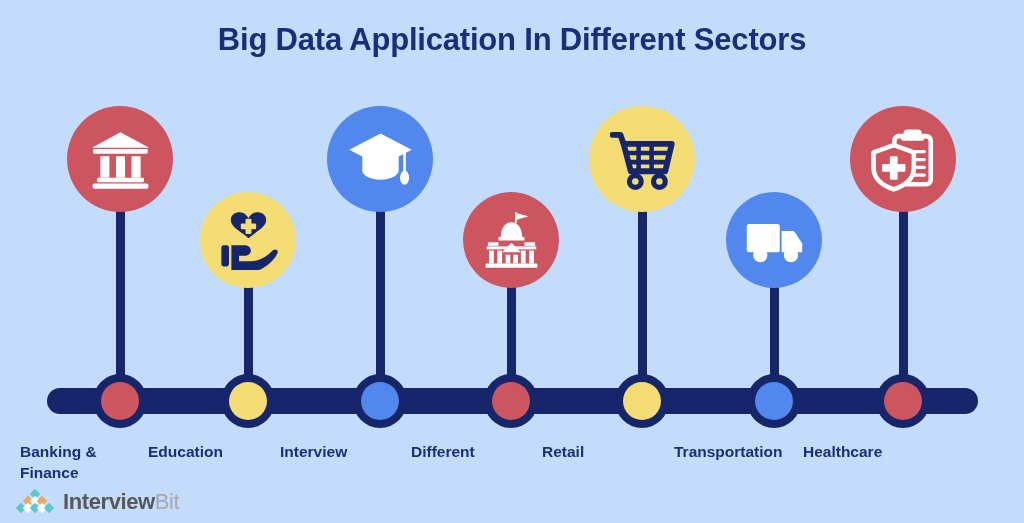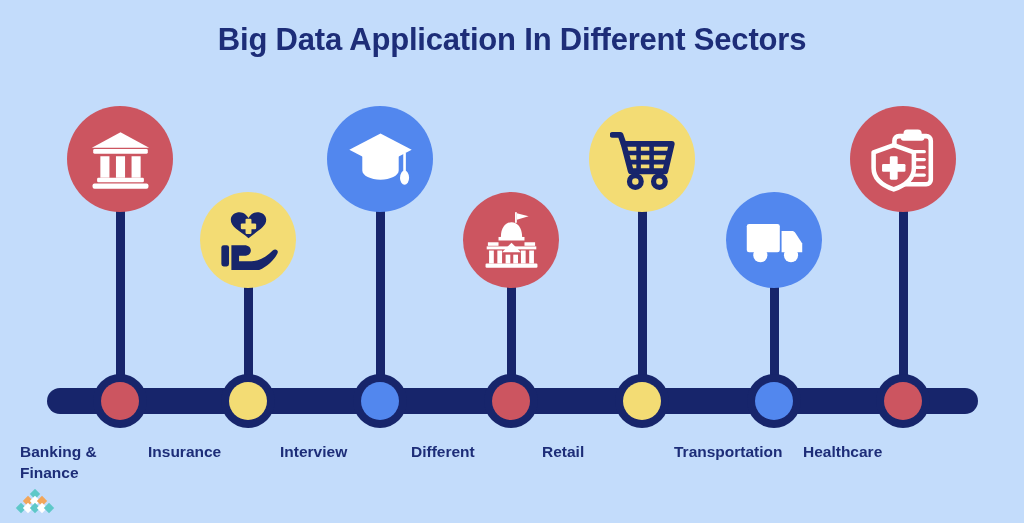--- a/index.html
+++ b/index.html
@@ -166,21 +166,21 @@
         <rect x="45" y="13" width="10" height="26" rx="2" fill="#f3dc74"></rect>
         <rect x="37" y="21" width="26" height="10" rx="2" fill="#f3dc74"></rect>
         <rect x="4" y="58" width="13" height="36" rx="4" fill="#17256b"></rect>
         <path d="M21 58 h22 c7 0 11 4 11 9 c0 5 -4 9 -11 9 h-9 v9 h21
                  c12 0 24 -6 36 -18 c4 -4 11 -1 8 5 c-8 16 -29 32 -49 32 h-29 Z" fill="#17256b"></path>
           </svg>
         </div>
         <div class="node">
           <div class="node-dot" style="background: rgb(243, 220, 116);"></div>
         </div>
-        <div class="sector-label">Insurance</div>
+        <div class="sector-label">Education</div>
       </div>
       <div class="sector" style="left: 380px;">
         <div class="stem" style="top: 206px; height: 195px;"></div>
         <div class="icon-bubble" style="width: 106px; height: 106px; margin-left: -53px; top: 106px; background: rgb(82, 135, 238);">
           <svg width="65" height="65" viewBox="0 0 100 100">
         <polygon points="50,10 98,35 50,60 2,35" fill="#ffffff"></polygon>
         <path d="M22 43 v24 c0 8 13 14 28 14 s28 -6 28 -14 v-24 l-28 15 Z" fill="#ffffff"></path>
         <rect x="85" y="40" width="4" height="30" fill="#ffffff"></rect>
         <ellipse cx="87" cy="78" rx="7" ry="11" fill="#ffffff"></ellipse>
           </svg>
@@ -280,15 +280,18 @@
           <polygon points="14,6.8 19.2,12 14,17.2 8.8,12" fill="#f2a65a"></polygon>
           <polygon points="21,6.8 26.2,12 21,17.2 15.8,12" fill="#ffffff"></polygon>
           <polygon points="28,6.8 33.2,12 28,17.2 22.8,12" fill="#f2a65a"></polygon>
           <polygon points="7,13.8 12.2,19 7,24.2 1.7999999999999998,19" fill="#5ec8c8"></polygon>
           <polygon points="14,13.8 19.2,19 14,24.2 8.8,19" fill="#ffffff"></polygon>
           <polygon points="21,13.8 26.2,19 21,24.2 15.8,19" fill="#5ec8c8"></polygon>
           <polygon points="28,13.8 33.2,19 28,24.2 22.8,19" fill="#ffffff"></polygon>
           <polygon points="35,13.8 40.2,19 35,24.2 29.8,19" fill="#5ec8c8"></polygon>
         </g>
     </svg>
+    <div id="brand-wordmark">
+      <span id="brand-word-primary">Interview</span><span id="brand-word-secondary">Bit</span>
+    </div>
   </div>
 
 </div>
 
 </body></html>

